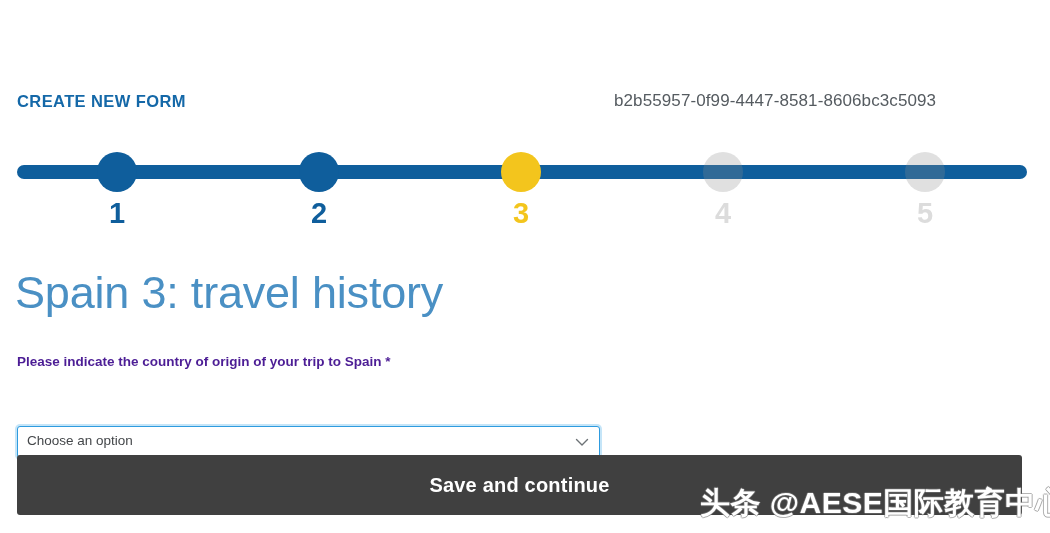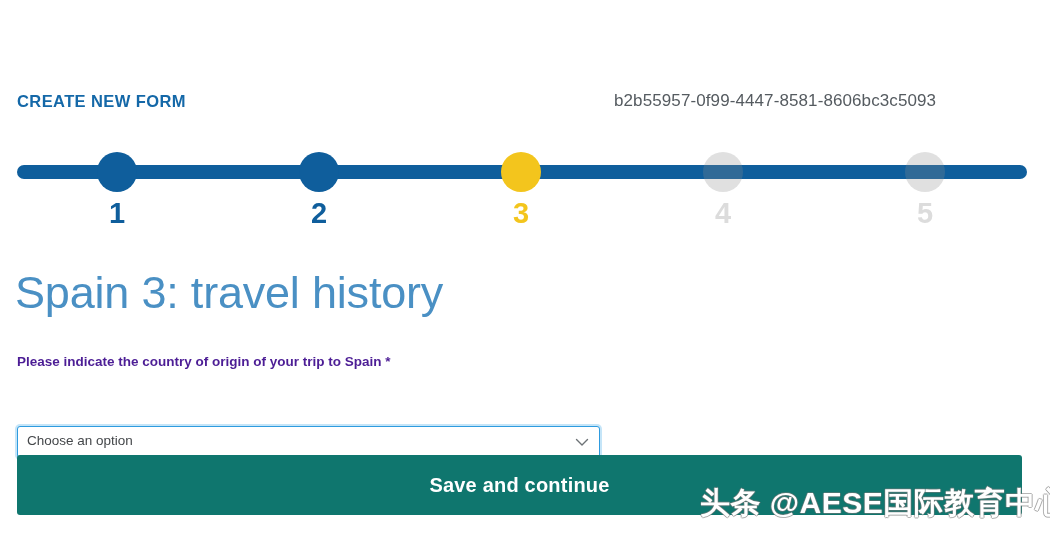--- a/index.html
+++ b/index.html
@@ -165,21 +165,21 @@
     height: 16px;
   }
 
   
   .submit-btn {
     position: absolute;
     left: 17px;
     top: 455px;
     width: 1005px;
     height: 60px;
-    background: #0f766e;
+    background: #404040;
     border: none;
     border-radius: 3px;
     color: #ffffff;
     font-size: 20px;
     font-weight: bold;
     font-family: "Liberation Sans", sans-serif;
     letter-spacing: 0.2px;
     cursor: pointer;
     padding: 0;
   }

